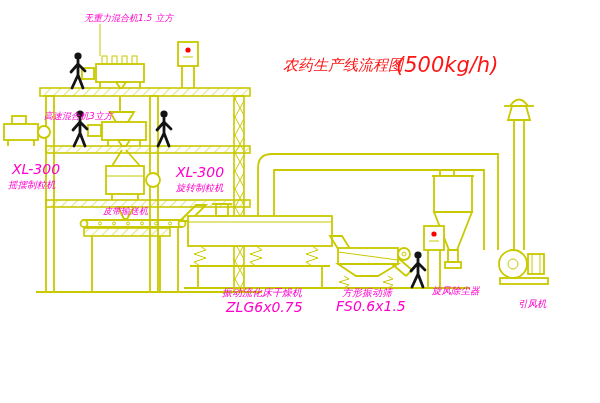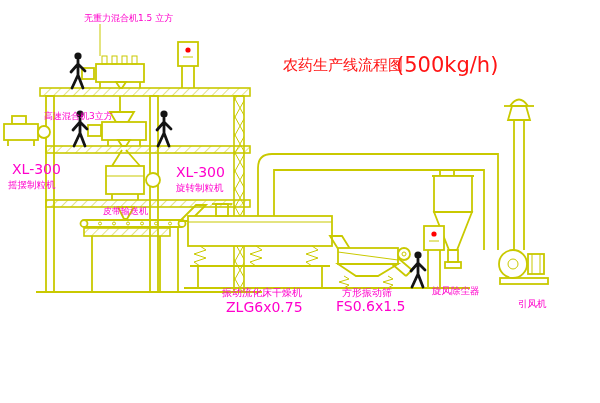--- a/index.html
+++ b/index.html
@@ -1,19 +1,20 @@
 <!DOCTYPE html>
 <html style="--background: #ffffff; --line: #c9c900; --label: #ff00cc; --title: #ff1414; --figure: #141414; --indicator: #ff0000;"><head>
 <meta charset="utf-8">
 <style>
   html,body{margin:0;padding:0;background:#fff;}
   .stage{
     position:relative;width:600px;height:403px;overflow:hidden;
     background:var(--background,#ffffff);
     font-family:"DejaVu Sans",sans-serif;
+    font-style:italic;
   }
   svg{display:block;}
   .ln {stroke:var(--line,#c8c800);stroke-width:1.8;fill:none;}
   .lnt{stroke:var(--line,#c8c800);stroke-width:1;fill:none;}
   .lnf{stroke:var(--line,#c8c800);stroke-width:1.8;fill:#ffffff;}
   .lnh{stroke:var(--line,#c8c800);stroke-width:1.6;fill:url(#hatch);}
   .lnx{stroke:var(--line,#c8c800);stroke-width:1.6;fill:url(#cross);}
   .pln{stroke:var(--line,#c8c800);stroke-width:1;}
   .fig{stroke:var(--figure,#111);stroke-width:2.8;fill:none;stroke-linecap:round;}
   .fig-fill{fill:var(--figure,#111);}

